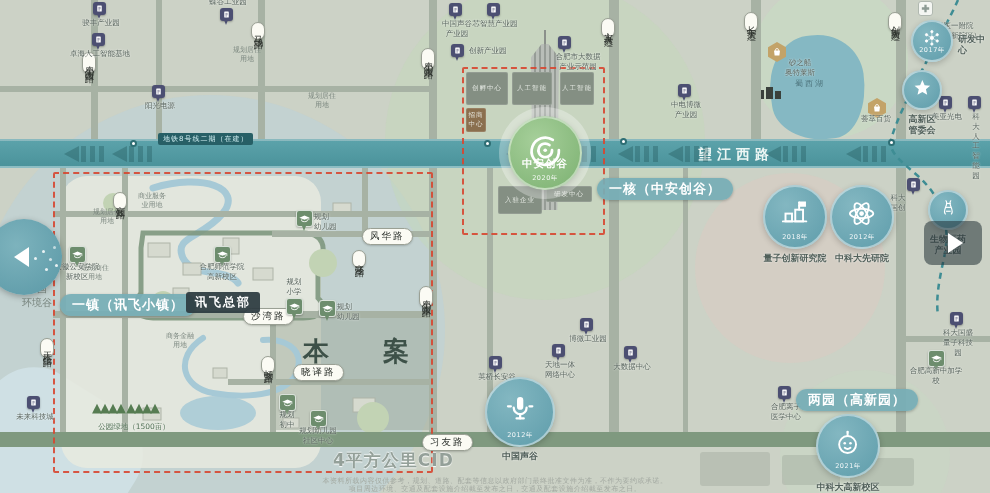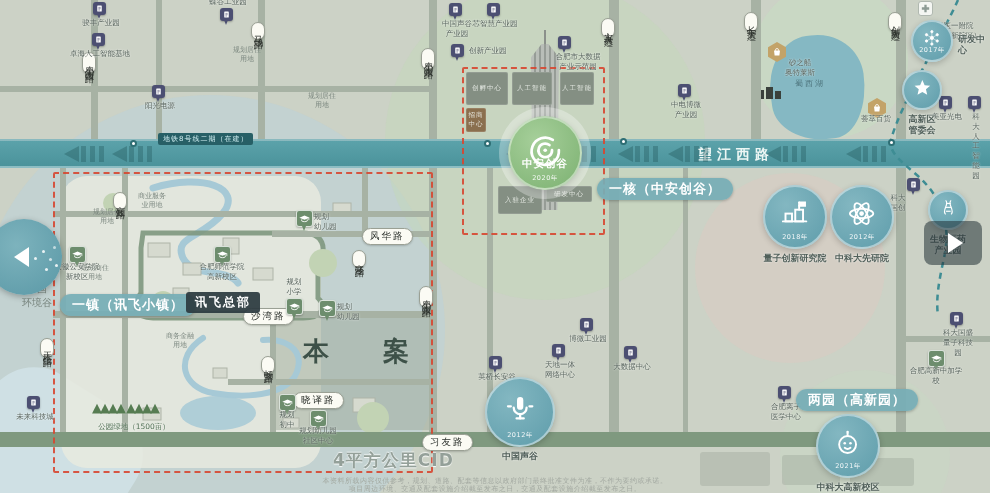--- a/index.html
+++ b/index.html
@@ -218,21 +218,21 @@
     <div class="pill-v" style="left: 113px; top: 192px;">言知路</div>
     <div class="pill-v" style="left: 352px; top: 250px;">寒泾路</div>
     <div class="pill-v" style="left: 419px; top: 286px;">小蜀山东路</div>
     <div class="pill-v" style="left: 40px; top: 338px;">天柱山路</div>
     <div class="pill-v" style="left: 261px; top: 356px;">畅言路</div>
     <div class="pill-v" style="left: 601px; top: 18px;">方兴大道</div>
     <div class="pill-v" style="left: 744px; top: 12px;">长宁大道</div>
     <div class="pill-v" style="left: 888px; top: 12px;">创新大道</div>
     <div class="pill-h" style="left: 362px; top: 228px;">风华路</div>
     <div class="pill-h" style="left: 243px; top: 308px;">沙湾路</div>
-    <div class="pill-h" style="left: 293px; top: 392px;">晓译路</div>
+    <div class="pill-h" style="left: 293px; top: 364px;">晓译路</div>
     <div class="pill-h" style="left: 422px; top: 434px;">习友路</div>
     <div class="pin" style="left: 93px; top: 2px;">
       <svg viewBox="0 0 24 24">
         <rect x="6" y="4" width="12" height="16" rx="1.5" fill="#fff"></rect>
         <g stroke="#4d4f70" stroke-width="1.6">
           <line x1="9" y1="9" x2="15" y2="9"></line>
           <line x1="9" y1="12.5" x2="15" y2="12.5"></line>
           <line x1="9" y1="16" x2="13" y2="16"></line>
         </g>
       </svg>

